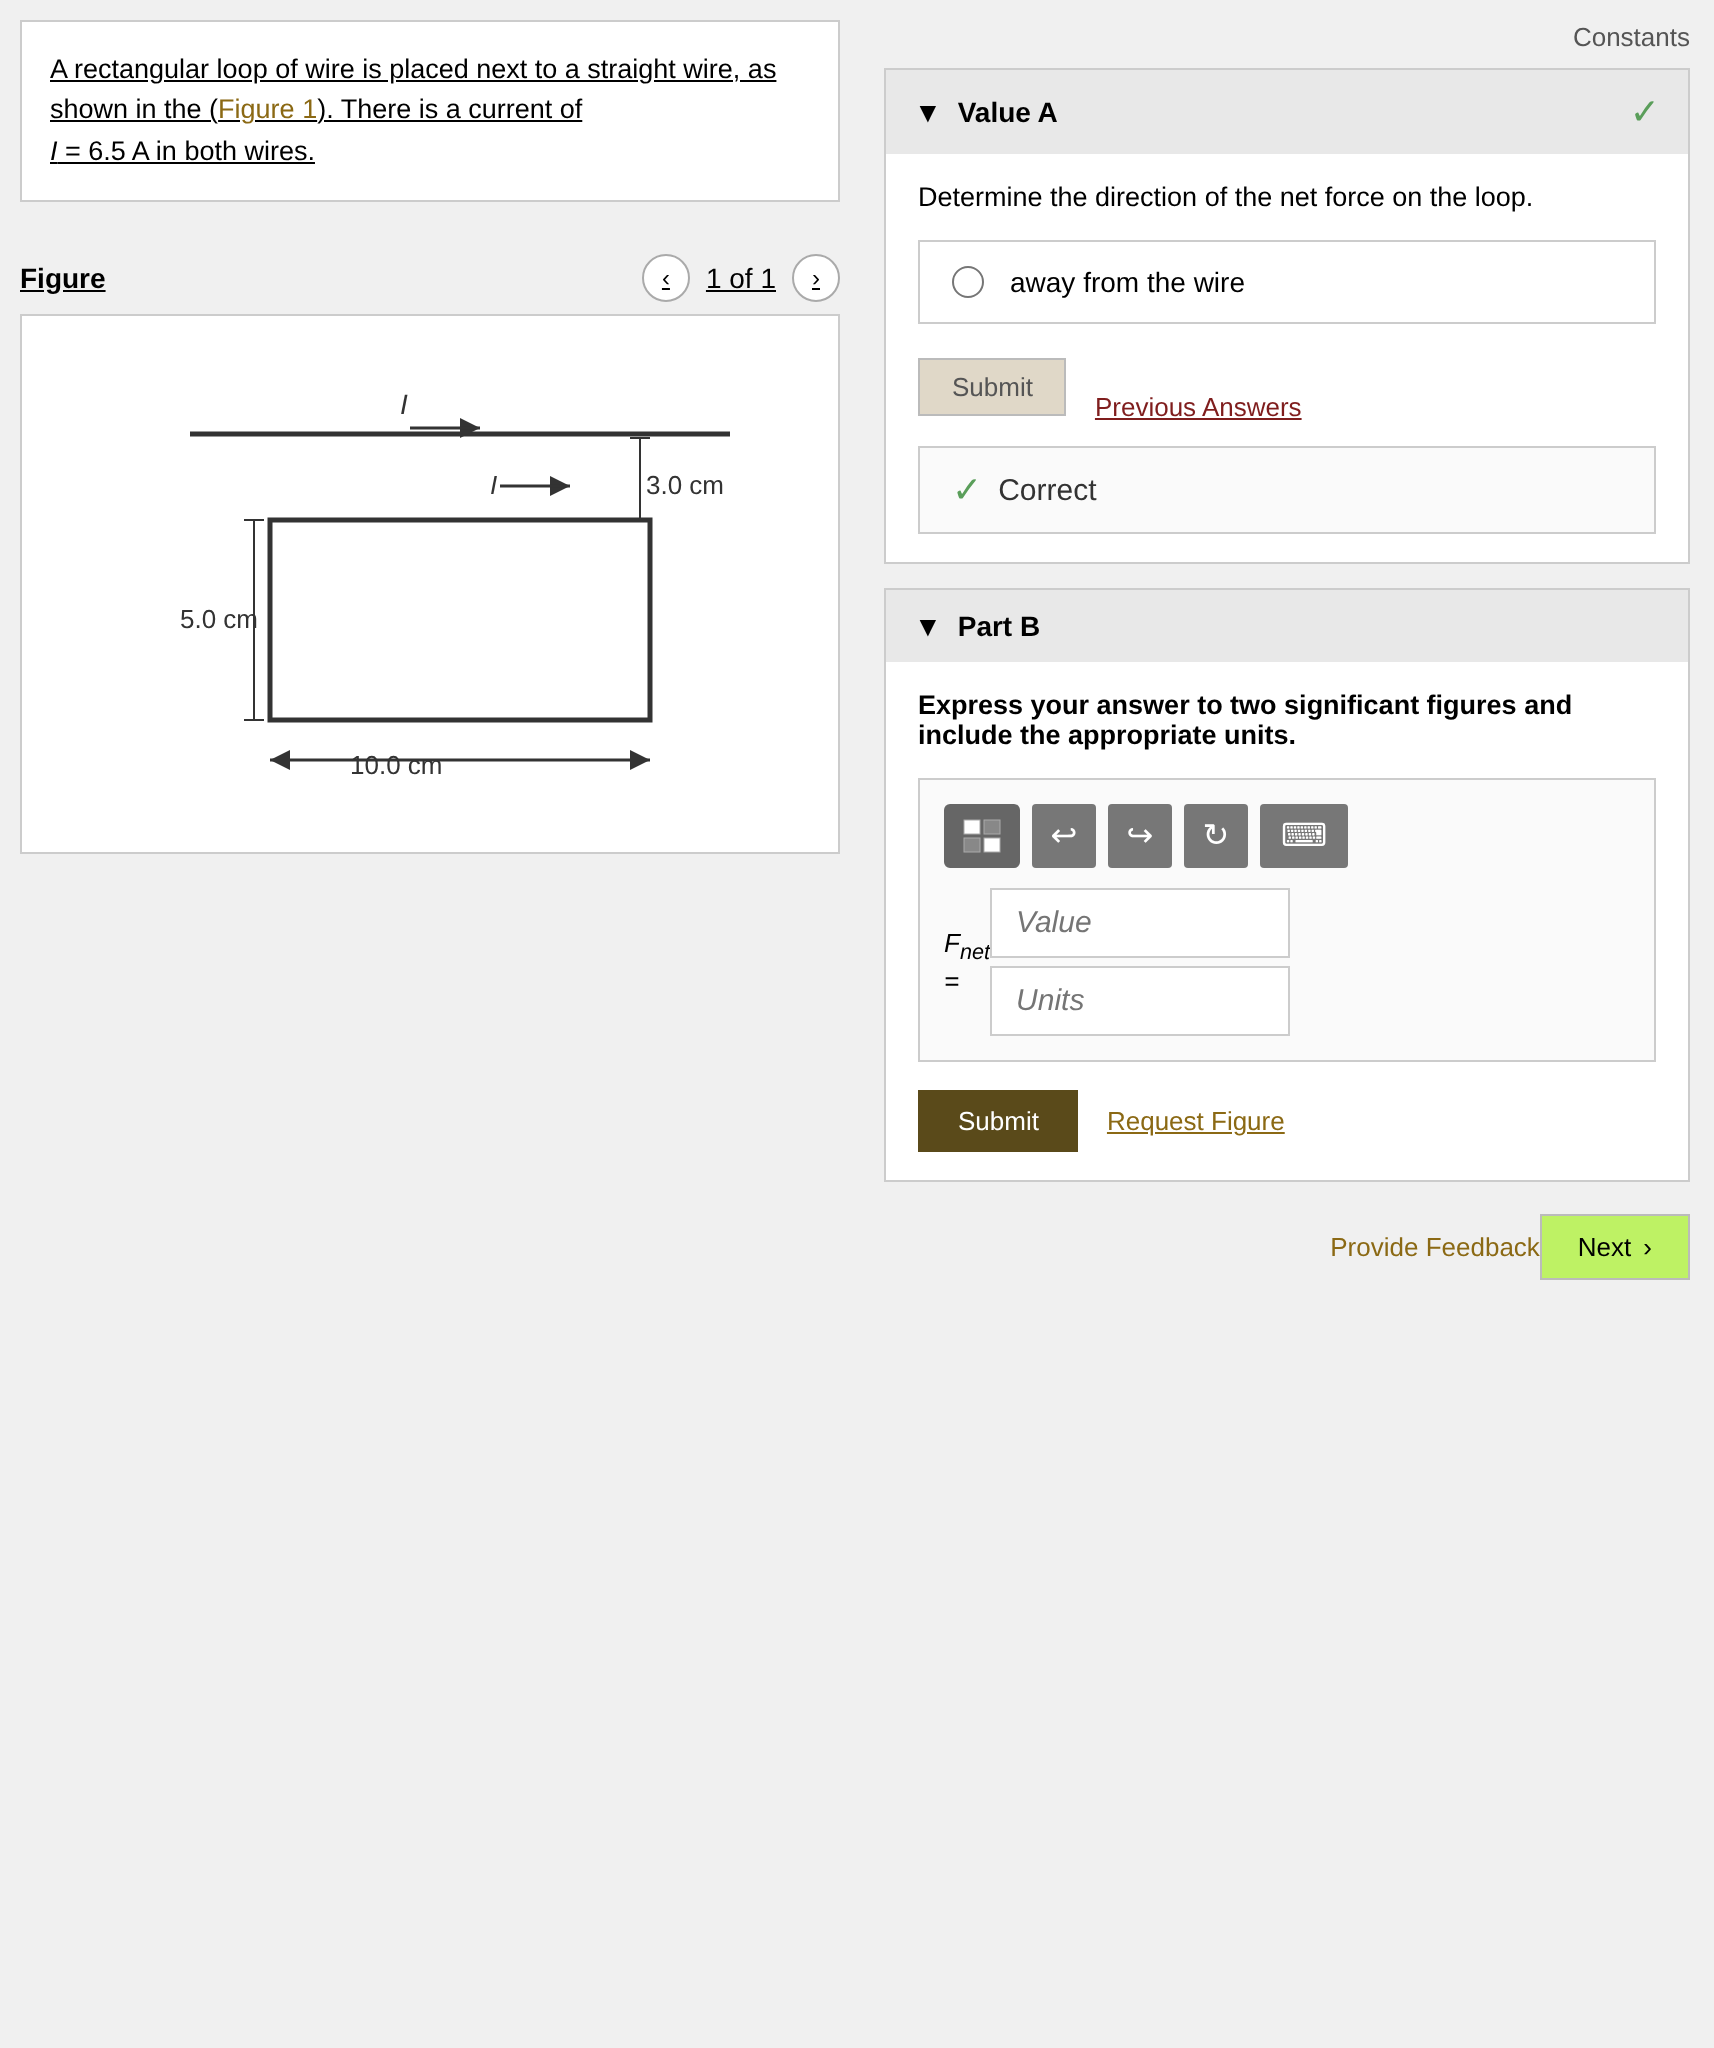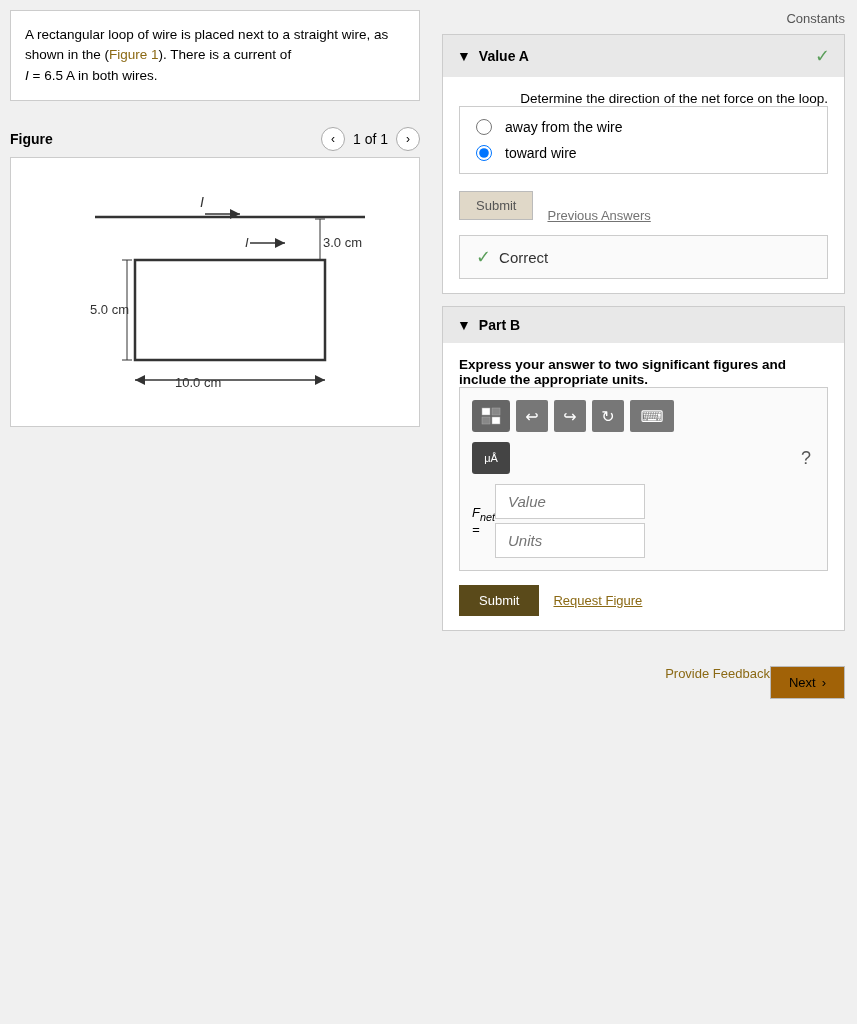--- a/index.html
+++ b/index.html
@@ -11,20 +11,21 @@
       width: 857px;
       min-height: 1024px;
     }
 
     
     .left-panel {
       width: 430px;
       background: #f0f0f0;
       padding: 10px;
       flex-shrink: 0;
+      text-decoration: underline;
     }
 
     .problem-box {
       background: white;
       border: 1px solid #ccc;
       padding: 14px;
       font-size: 13.5px;
       line-height: 1.5;
       margin-bottom: 20px;
     }
@@ -123,21 +124,21 @@
       color: #5a9e5a;
       font-size: 18px;
     }
 
     .part-content {
       padding: 14px 16px;
     }
 
     .part-question {
       font-size: 13.5px;
-      text-align: right;
+      margin-bottom: 14px;
     }
 
     .radio-group {
       border: 1px solid #ccc;
       padding: 12px 16px;
       margin-bottom: 14px;
     }
 
     .radio-option {
       display: flex;
@@ -167,21 +168,21 @@
     .submit-btn {
       background: #e0d8c8;
       border: 1px solid #bbb;
       padding: 6px 16px;
       font-size: 13px;
       cursor: pointer;
       color: #555;
     }
 
     .previous-answers-link {
-      color: #737373;
+      color: #7f1d1d;
       text-decoration: underline;
       font-size: 13px;
       cursor: pointer;
       margin-top: 20px;
     }
 
     .correct-box {
       border: 1px solid #ccc;
       padding: 10px 16px;
       display: flex;
@@ -199,20 +200,21 @@
 
     
     .part-b-question {
       font-size: 13.5px;
       margin-bottom: 8px;
     }
 
     .part-b-instruction {
       font-size: 13.5px;
       font-weight: bold;
+      margin-bottom: 14px;
     }
 
     .answer-box {
       border: 1px solid #ccc;
       padding: 12px;
       background: #fafafa;
       margin-bottom: 14px;
     }
 
     .toolbar {
@@ -329,29 +331,28 @@
     }
 
     .provide-feedback {
       color: #8B6914;
       text-decoration: none;
       font-size: 13px;
       cursor: pointer;
     }
 
     .next-btn {
-      background: #a16207;
+      background: #bef264;
       border: 1px solid #bbb;
       padding: 8px 18px;
       font-size: 13px;
       cursor: pointer;
       display: flex;
       align-items: center;
       gap: 6px;
-      margin-top: 19px;
     }
 
     
     .figure-svg {
       width: 340px;
       height: 240px;
     }
   </style>
 </head>
 <body>
@@ -422,24 +423,20 @@
       </div>
       <span class="check-mark">✓</span>
     </div>
     <div class="part-content">
       <div class="part-question">Determine the direction of the net force on the loop.</div>
       <div class="radio-group">
         <div class="radio-option">
           <input type="radio" name="direction" id="away" style="">
           <label for="away">away from the wire</label>
         </div>
-        <div class="radio-option">
-          <input type="radio" name="direction" id="toward" checked="" style="">
-          <label for="toward">toward wire</label>
-        </div>
       </div>
       <div class="submit-row">
         <button class="submit-btn">Submit</button>
         <a href="#" class="previous-answers-link">Previous Answers</a>
       </div>
       <div class="correct-box">
         <span class="correct-check">✓</span>
         <span>Correct</span>
       </div>
     </div>
@@ -467,25 +464,20 @@
               <rect x="11" y="10" width="8" height="7" fill="white" stroke="#aaa" stroke-width="0.5"></rect>
             </svg>
           </div>
 
           <button class="toolbar-btn" style="background:#777; font-size:16px; width:32px; height:32px;">↩</button>
           <button class="toolbar-btn" style="background:#777; font-size:16px; width:32px; height:32px;">↪</button>
           <button class="toolbar-btn" style="background:#777; font-size:16px; width:32px; height:32px;">↻</button>
           <button class="toolbar-btn" style="background:#777; font-size:16px; width:44px; height:32px;">⌨</button>
         </div>
 
-        <div class="toolbar">
-          <div class="toolbar-icon" style="background:#444; width:38px; height:32px; font-size:11px;">μÅ</div>
-          <span style="flex:1;"></span>
-          <span class="toolbar-symbol" style="font-size:18px; color:#555; margin-right:4px;">?</span>
-        </div>
 
         <div class="input-row">
           <div class="fnet-label">
             <span class="fnet-main"><em>F</em><sub>net</sub></span>
             <span class="fnet-equals">=</span>
           </div>
           <div>
             <input type="text" class="value-input" placeholder="Value" style="">
             <br>
             <input type="text" class="units-input" placeholder="Units" style="">

